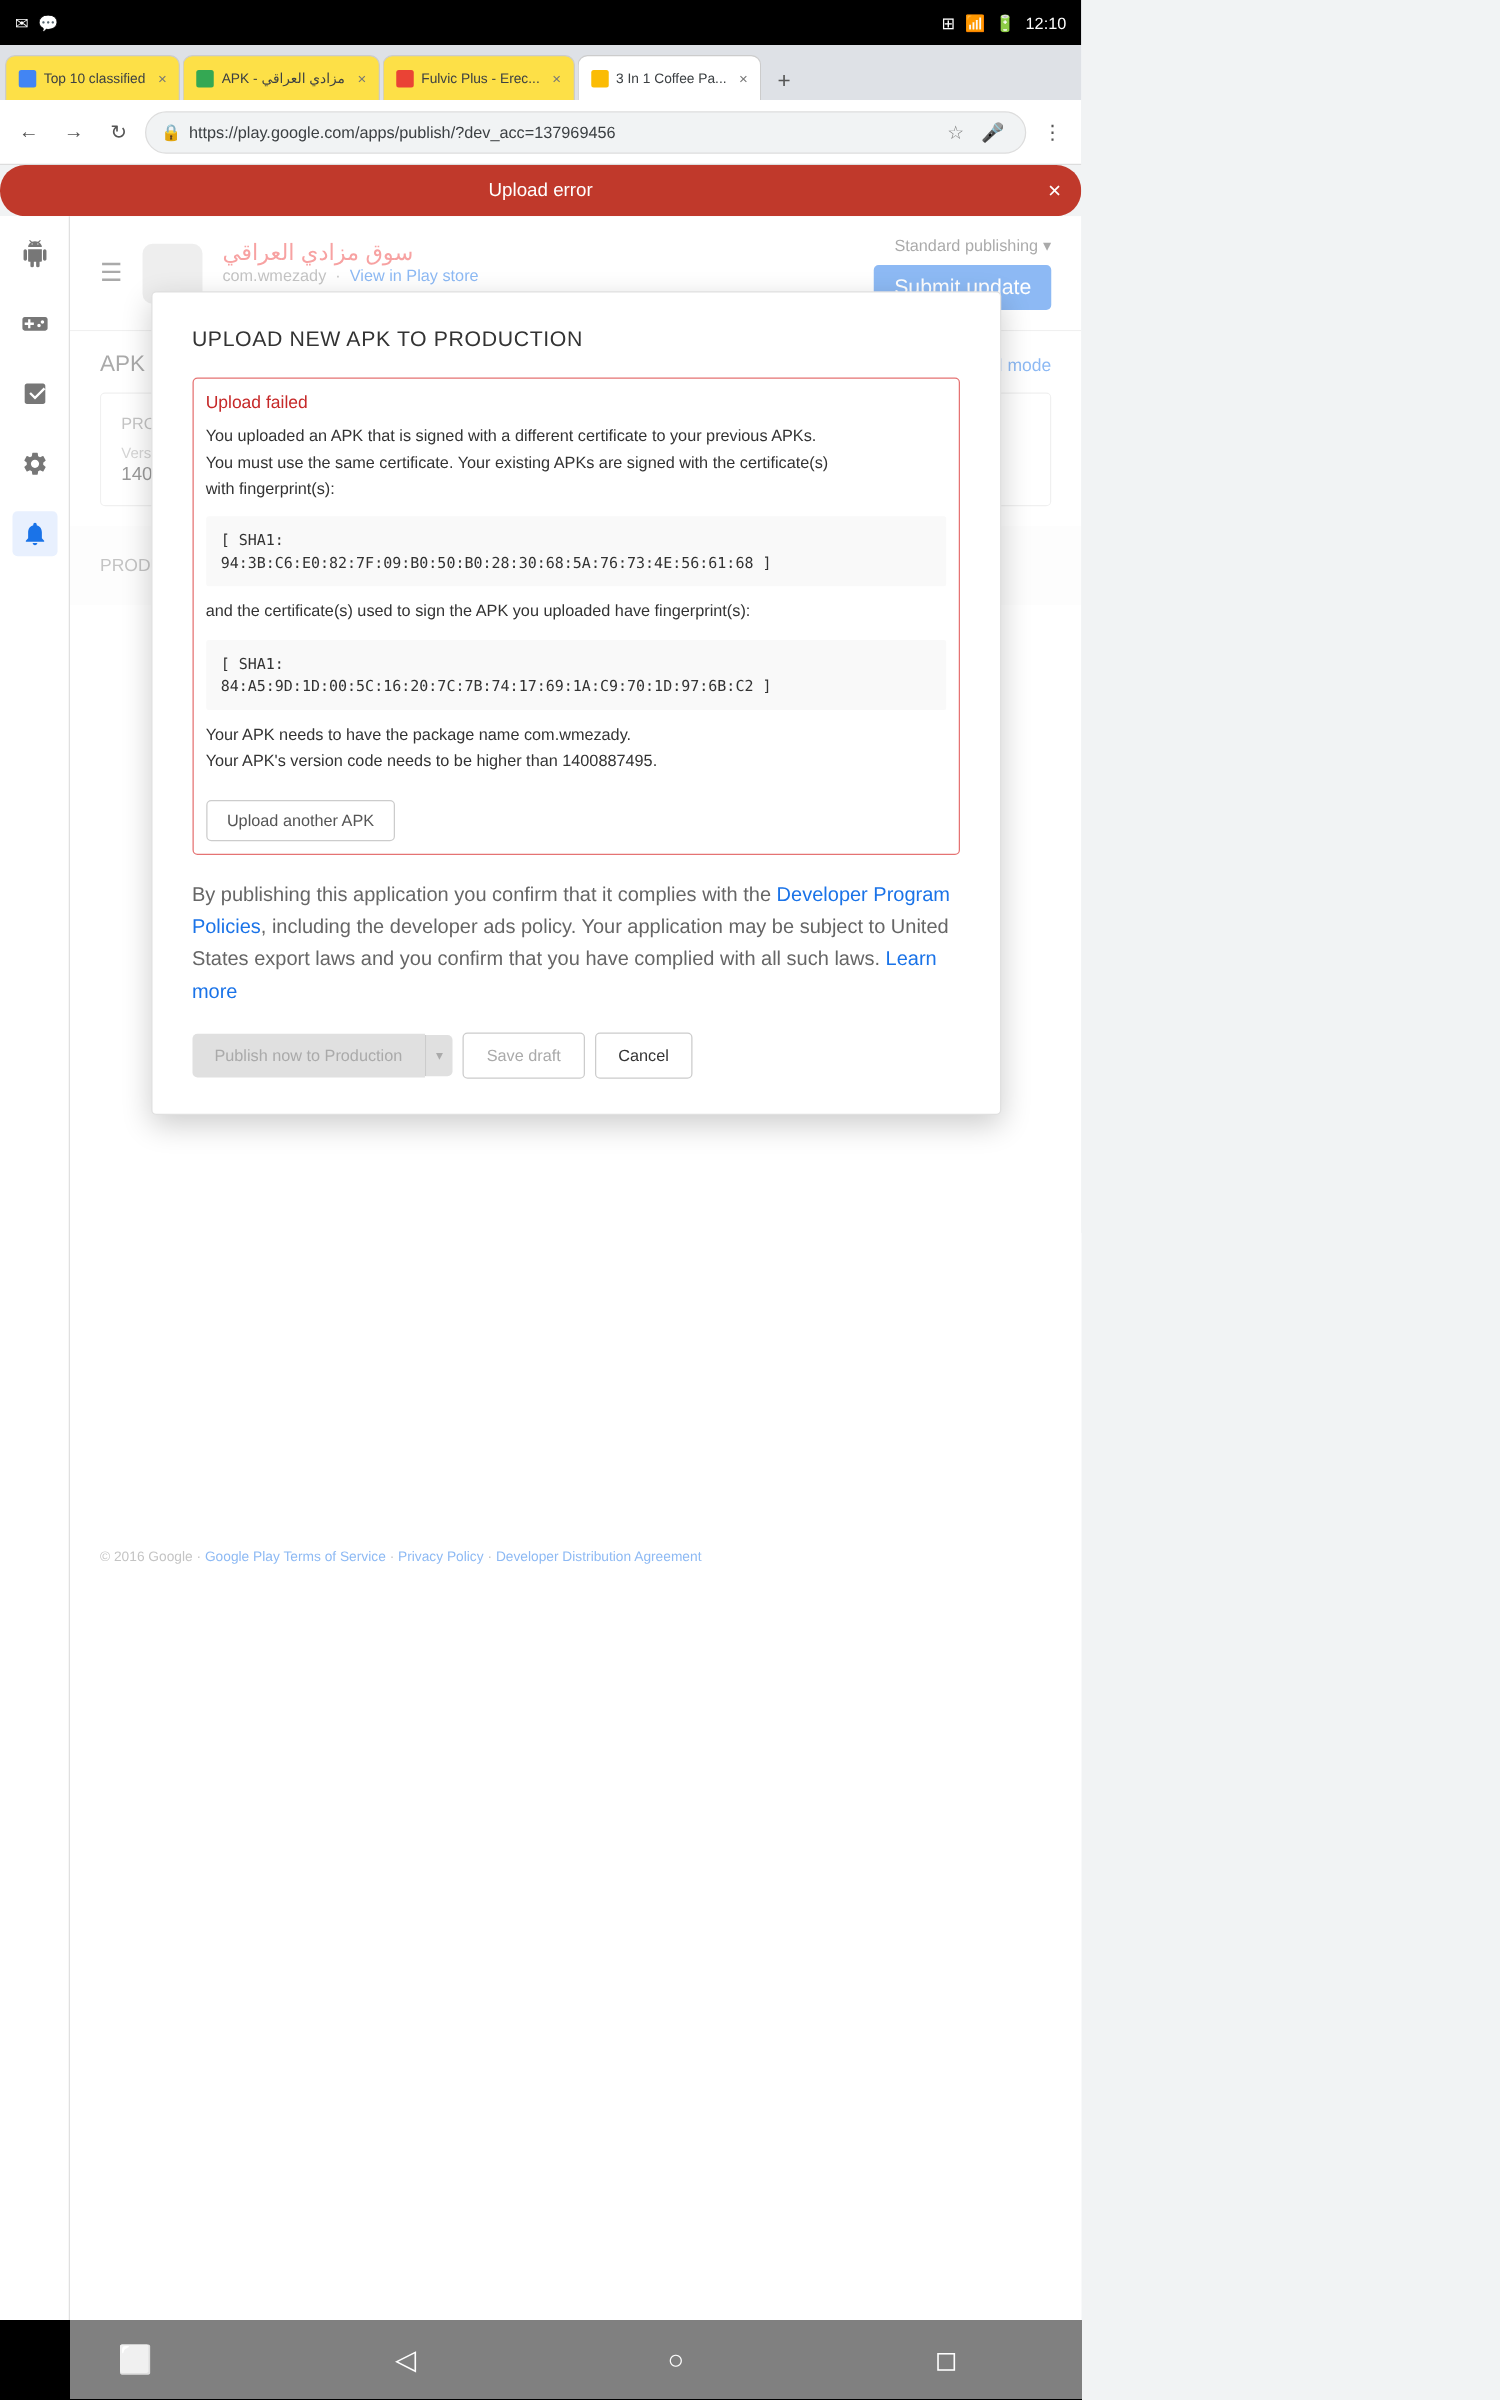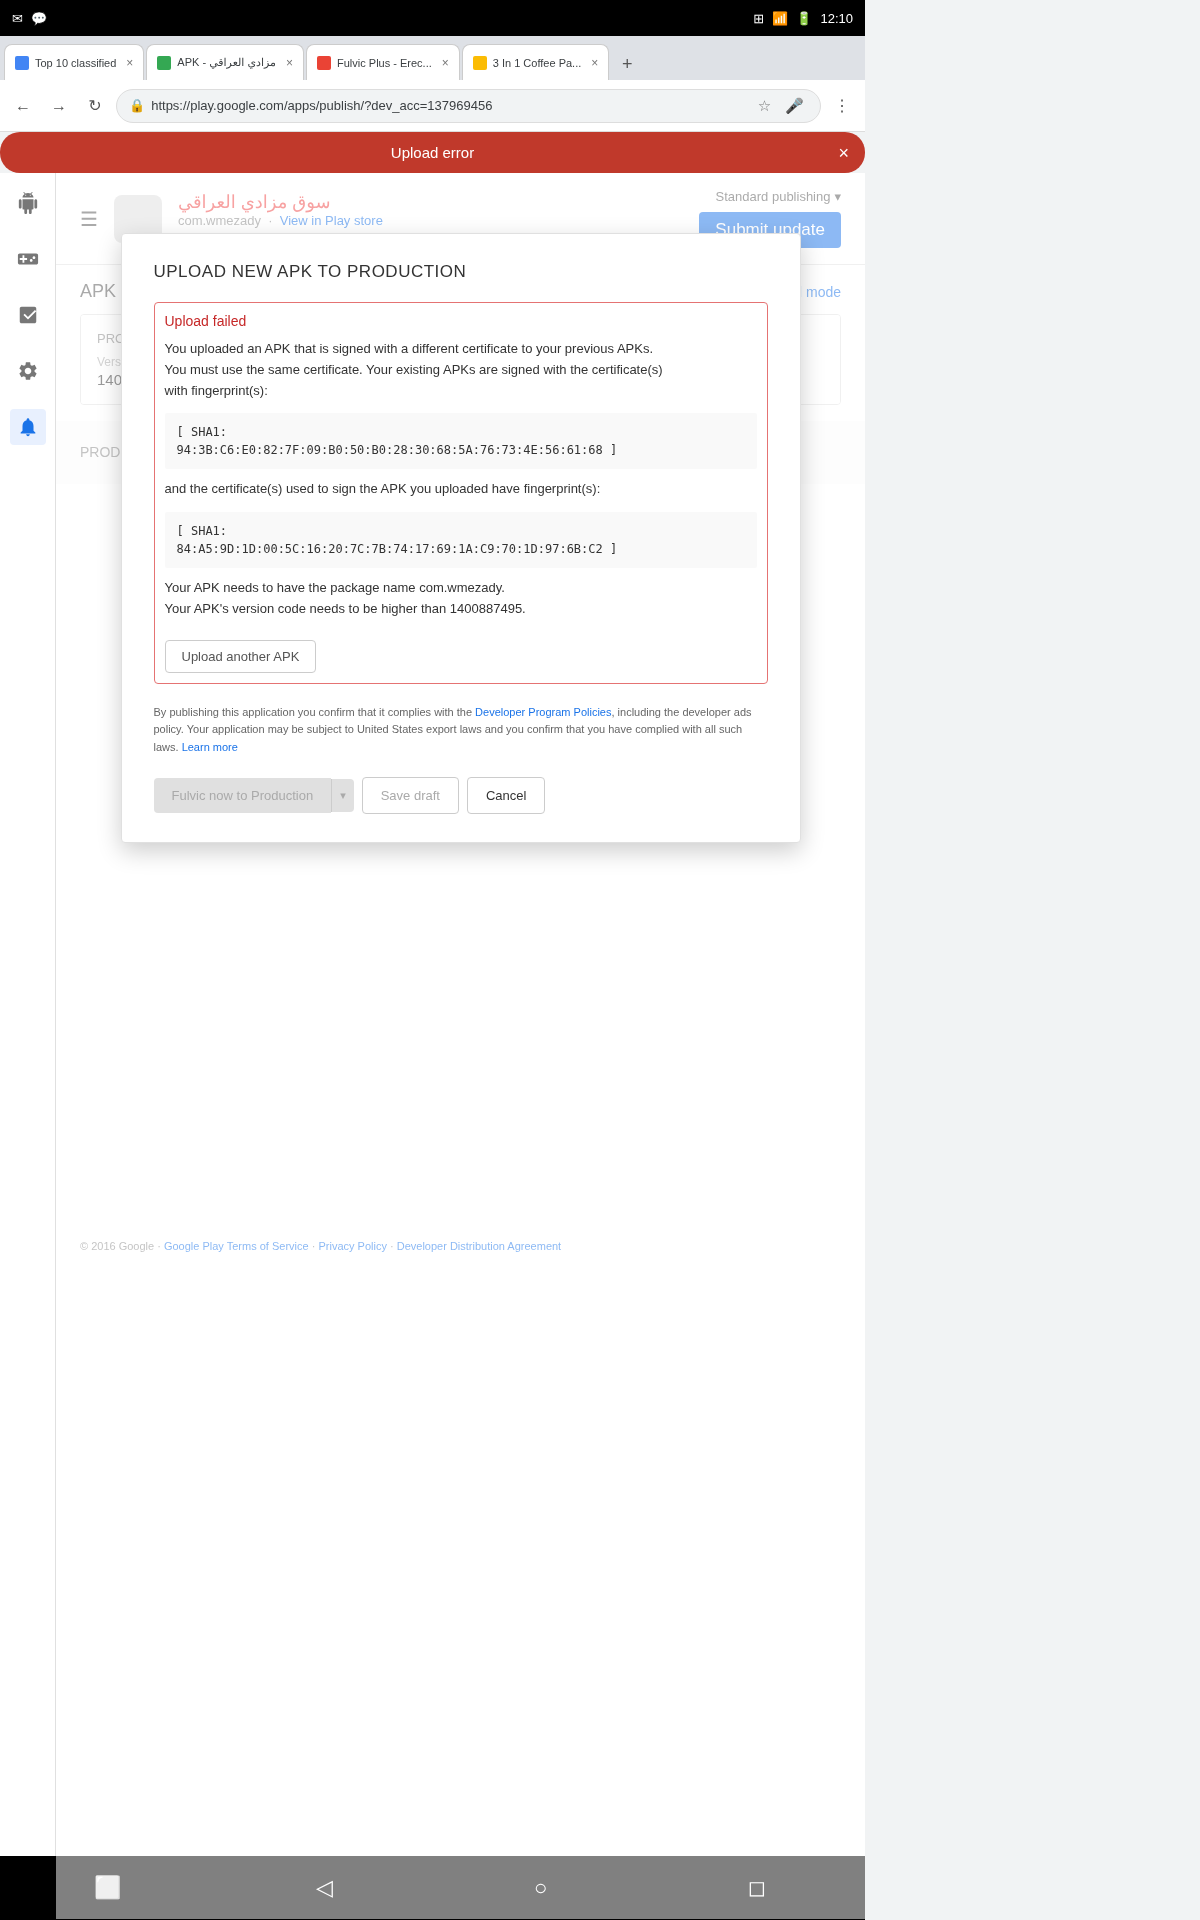--- a/index.html
+++ b/index.html
@@ -23,21 +23,21 @@
     .browser-tabs {
       background: #dee1e6;
       height: 44px;
       display: flex;
       align-items: flex-end;
       padding: 0 4px;
       gap: 2px;
     }
     .tab {
       height: 36px;
-      background: #ffffff;
+      background: #fde047;
       border-radius: 8px 8px 0 0;
       display: flex;
       align-items: center;
       padding: 0 10px;
       font-size: 11px;
       color: #3c4043;
       gap: 6px;
       max-width: 180px;
       overflow: hidden;
       white-space: nowrap;
@@ -294,21 +294,21 @@
       border: 1px solid #ccc;
       border-radius: 4px;
       padding: 8px 16px;
       font-size: 13px;
       cursor: pointer;
       color: #555;
       margin-top: 8px;
     }
 
     .policy-text {
-      font-size: 11px;
+      font-size: 16px;
       color: #666;
       line-height: 1.6;
       margin-bottom: 20px;
     }
     .policy-link { color: #1a73e8; text-decoration: none; }
 
     .dialog-actions {
       display: flex;
       align-items: center;
       gap: 8px;
@@ -547,21 +547,21 @@
         </div>
         <button class="upload-another-btn">Upload another APK</button>
       </div>
 
       <div class="policy-text">
         <span>By publishing this application you confirm that it complies with the </span><a class="policy-link" href="#">Developer Program Policies</a><span>, including the developer ads policy. Your application may be subject to United States export laws and you confirm that you have complied with all such laws. </span><a class="policy-link" href="#">Learn more</a>
       </div>
 
       <div class="dialog-actions">
         <div class="publish-btn-wrapper">
-          <button class="publish-btn">Fulvic now to Production</button>
+          <button class="publish-btn">Publish now to Production</button>
           <button class="publish-dropdown">▾</button>
         </div>
         <button class="save-draft-btn">Save draft</button>
         <button class="cancel-btn">Cancel</button>
       </div>
     </div>
 
     <div class="footer" style="margin-top: 740px;">
       <span>© 2016 Google · </span>
       <a href="#">Google Play Terms of Service</a>

